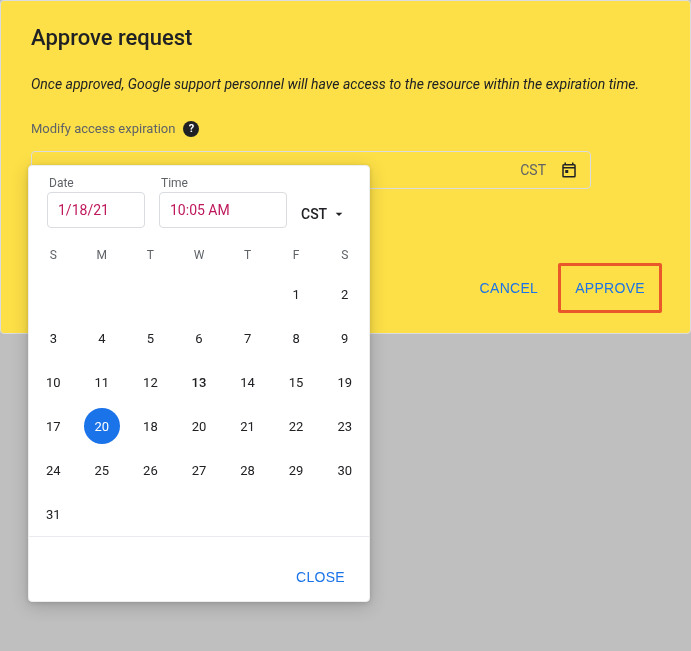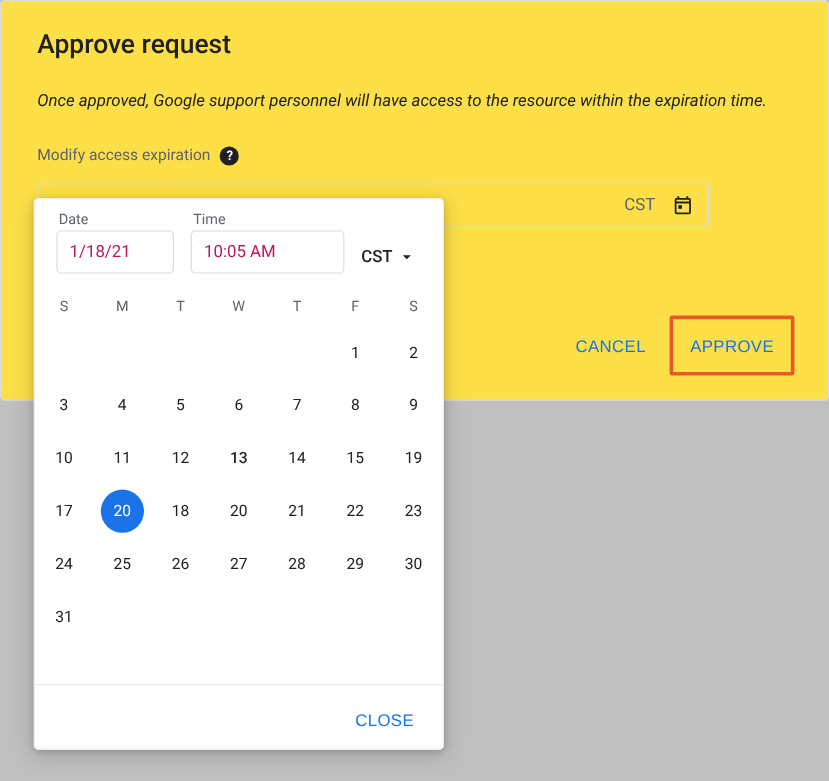--- a/index.html
+++ b/index.html
@@ -202,23 +202,22 @@
       align-items: center;
       justify-content: center;
       width: 36px;
       height: 36px;
       background: #1a73e8;
       color: #fff;
       border-radius: 50%;
     }
     .picker-footer {
       border-top: 1px solid #e8eaed;
-      padding: 13px 20px 8px 0;
+      padding: 24px 20px 8px 0;
       text-align: right;
-      margin-top: 34px;
     }
     .close-btn {
       border: none;
       background: none;
       color: #1a73e8;
       font-size: 14px;
       font-weight: 500;
       letter-spacing: 0.3px;
       padding: 8px 4px;
       cursor: pointer;

